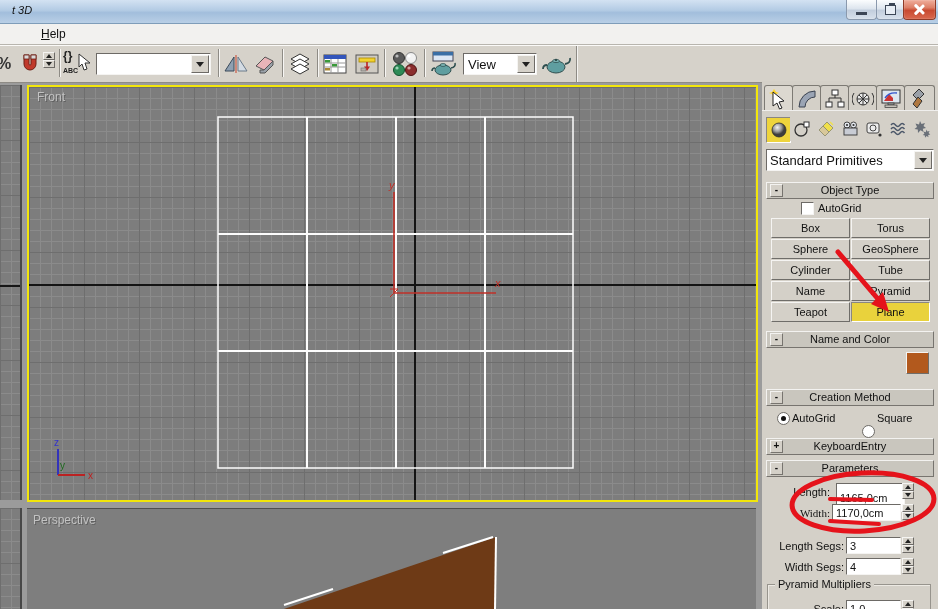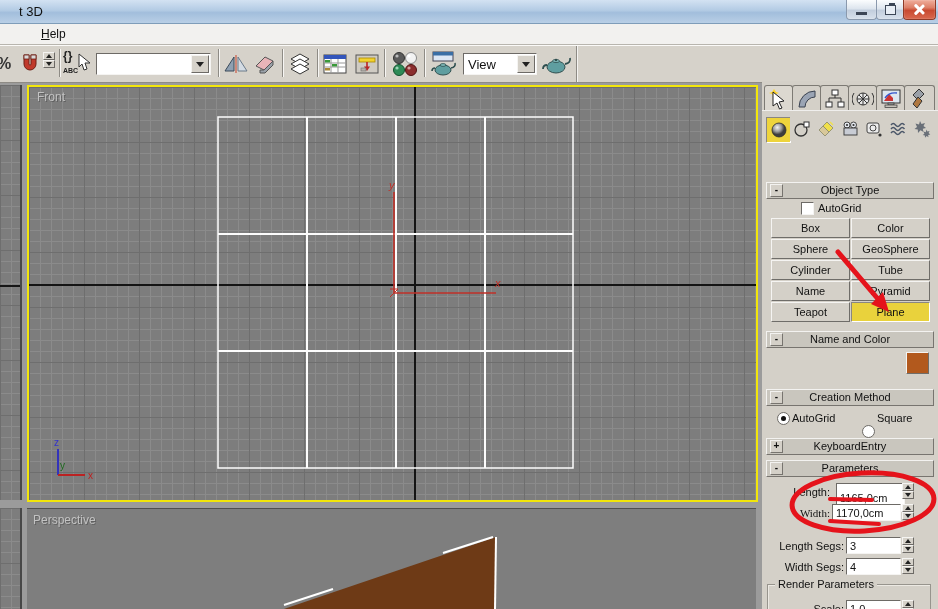--- a/index.html
+++ b/index.html
@@ -2,21 +2,21 @@
 <html><head>
 <meta charset="utf-8">
 <style>
   html,body{margin:0;padding:0;}
   body{width:938px;height:609px;overflow:hidden;font-family:"Liberation Sans",sans-serif;background:#9b9b9b;}
   .abs{position:absolute;}
   #app{position:relative;width:938px;height:609px;overflow:hidden;}
 
   
   .titlebar{left:0;top:0;width:938px;height:23px;background:linear-gradient(#d3e2f2,#b3cbe4 45%,#a2bedc 55%,#b9cfe6);border-bottom:1px solid #7f9db9;}
-  .titletext{left:19px;top:4px;font-size:13px;color:#111;}
+  .titletext{left:12px;top:4px;font-size:11px;color:#111;font-style:italic;}
   .winbtn{top:0;height:19px;border:1px solid #8a99ad;border-top:none;border-radius:0 0 4px 4px;background:linear-gradient(#fbfdfe,#dde5ee 45%,#c2cedd 55%,#d8e1ec);box-shadow:inset 0 0 1px #fff;}
   .winbtn.close{background:linear-gradient(#f0ae9c,#dd7f67 40%,#c84a31 55%,#d9684e);border-color:#8f3a27;}
   .glyph-min{left:9px;top:12px;width:11px;height:3px;background:#3c4656;}
   .glyph-restore{left:8px;top:5px;width:9px;height:8px;border:1.5px solid #3c4656;background:#e8eef5;}
   .glyph-restore2{left:12px;top:3px;width:6px;height:2px;background:#3c4656;}
   .xbar{left:14px;top:3px;width:2.5px;height:13px;background:#fff;border-radius:1px;}
   .xbar.a{transform:rotate(45deg);}
   .xbar.b{transform:rotate(-45deg);}
 
   
@@ -383,30 +383,36 @@
         <path d="M2,13 q2.2,-3 4.5,0 t4.5,0 t4.5,0" fill="none" stroke="#4a5668" stroke-width="1.4"></path>
       </svg>
     </div>
     <div class="catbtn" style="left:148px;">
       <svg width="18" height="18" viewBox="0 0 18 18">
         <polygon points="7,1 8.5,4 12,3 10.5,6 13,8 9.8,8.8 10.5,12 7.5,10.3 5,13 4.8,9.5 1.5,9 4,7 2.5,3.5 6,4.5" fill="#6a7078"></polygon>
         <polygon points="13.5,9.5 14.3,11.5 16.6,11 15.6,13 17.3,14.5 15.1,15 15.5,17.2 13.6,16 12,17.8 11.9,15.5 9.7,15.1 11.4,13.8 10.4,11.5 12.7,12.2" fill="#6a7078"></polygon>
       </svg>
     </div>
 
+    <div class="abs combofield cpdrop">
+      <span style="padding-left:3px;">Standard Primitives</span>
+      <span class="combobtn">
+          <span class="arrdn"></span>
+        </span>
+    </div>
 
     <div class="roll" style="top:101px;">
       <span class="rtog">-</span>
       <span>Object Type</span>
     </div>
     <div class="abs checkbox" style="left:39px;top:121px;"></div>
     <div class="abs lbl" style="left:56px;top:121px;">AutoGrid</div>
 
     <div class="obtn" style="left:9px;top:137px;">Box</div>
-    <div class="obtn" style="left:89px;top:137px;">Color</div>
+    <div class="obtn" style="left:89px;top:137px;">Torus</div>
     <div class="obtn" style="left:9px;top:158px;">Sphere</div>
     <div class="obtn" style="left:89px;top:158px;">GeoSphere</div>
     <div class="obtn" style="left:9px;top:179px;">Cylinder</div>
     <div class="obtn" style="left:89px;top:179px;">Tube</div>
     <div class="obtn" style="left:9px;top:200px;">Name</div>
     <div class="obtn" style="left:89px;top:200px;">Pyramid</div>
     <div class="obtn" style="left:9px;top:221px;">Teapot</div>
     <div class="obtn active" style="left:89px;top:221px;">Plane</div>
 
     <div class="roll" style="top:250px;">
@@ -472,21 +478,21 @@
     <div class="abs spin" style="left:140px;top:477px;">
         <span class="sb" style="display:flex;">
           <span class="tri-up"></span>
         </span>
         <span class="sb" style="display:flex;">
           <span class="tri-dn"></span>
         </span>
       </div>
 
     <div class="abs groupbox" style="left:5px;top:503px;width:162px;height:30px;">
-      <span class="legendlbl">Render Parameters</span>
+      <span class="legendlbl">Pyramid Multipliers</span>
     </div>
     <div class="rlabel" style="left:4px;top:522px;width:78px;">Scale:</div>
     <div class="abs field" style="left:84px;top:519px;width:55px;height:17px;">1,0</div>
     <div class="abs spin" style="left:140px;top:519px;">
         <span class="sb" style="display:flex;">
           <span class="tri-up"></span>
         </span>
         <span class="sb" style="display:flex;"></span>
       </div>
   </div>

